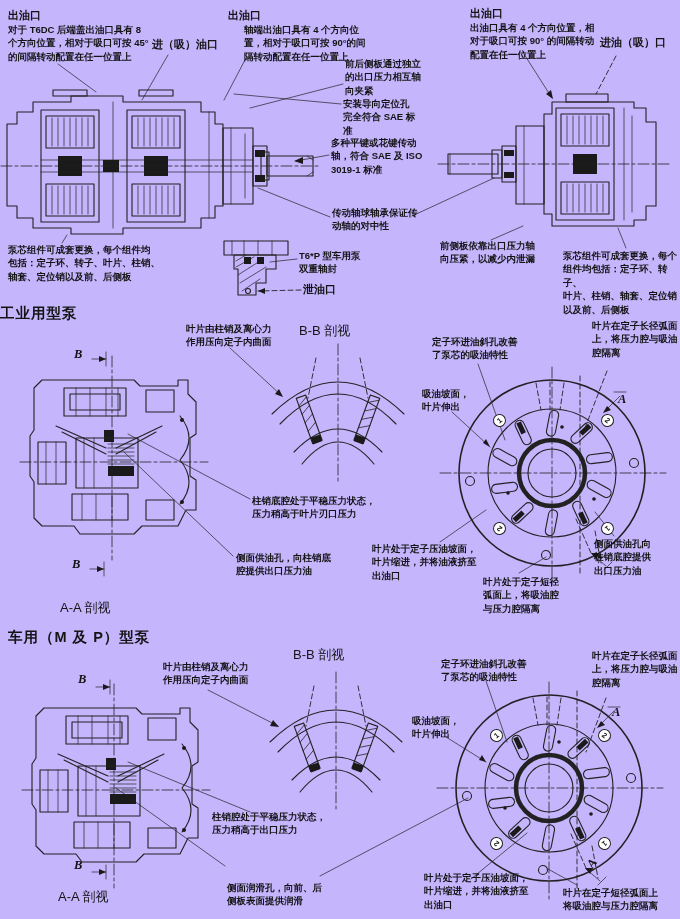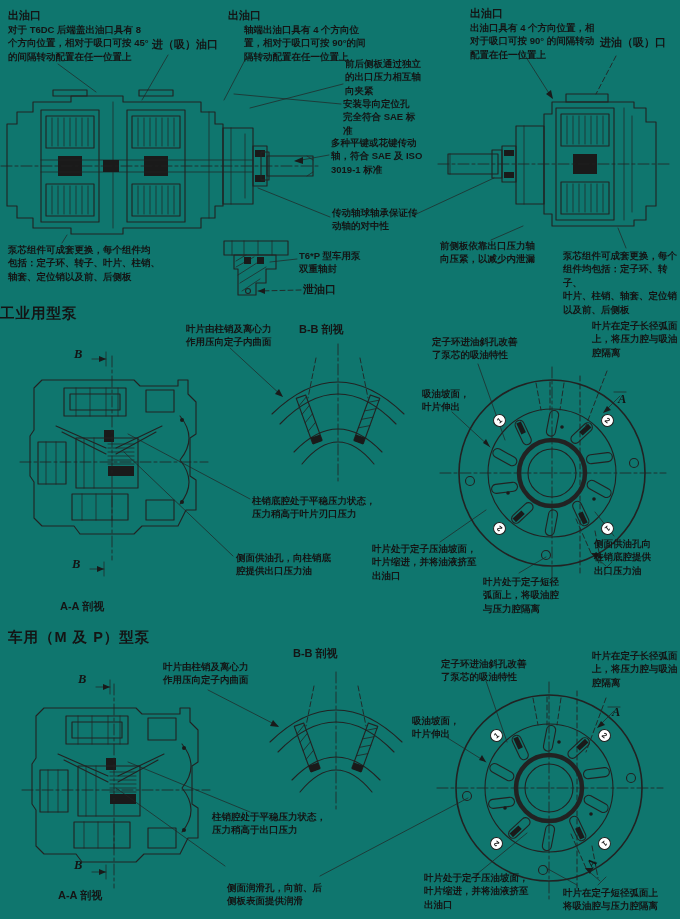--- a/index.html
+++ b/index.html
@@ -1,22 +1,22 @@
 <!DOCTYPE html>
 <html><head>
 <meta charset="utf-8">
 <style>
   html,body{margin:0;padding:0;background:#fff;}
-  .page{position:relative;width:680px;height:919px;background:#0f766e;overflow:hidden;
+  .page{position:relative;width:680px;height:919px;background:#c4b5fd;overflow:hidden;
         font-family:"Liberation Sans","DejaVu Sans",sans-serif;color:#111;}
   .lbl{position:absolute;color:#141414;}
   .ann{font-size:9.5px;font-weight:700;line-height:1.42;white-space:pre-line;}
   .ttl{font-size:11px;font-weight:800;white-space:pre-line;}
   .h1{font-size:14.5px;font-weight:800;letter-spacing:1px;}
-  .view{font-size:11px;font-weight:700;}
+  .view{font-size:13px;font-weight:400;}
   .mk{font-size:12.5px;font-weight:700;font-style:italic;
       font-family:"Liberation Serif","DejaVu Serif",serif;}
   .rot{transform:rotate(-55deg);}
   .zone{width:11px;height:11px;border:1px solid #222;border-radius:50%;
         font-size:7.5px;font-weight:700;display:flex;align-items:center;
         justify-content:center;line-height:1;background:#fff;}
   .z1{transform:rotate(-40deg);} .z2{transform:rotate(40deg);}
   .z3{transform:rotate(-140deg);} .z4{transform:rotate(140deg);}
   svg.art{position:absolute;left:0;top:0;}
   svg .d{fill:#1a1a1a;stroke:none;}

